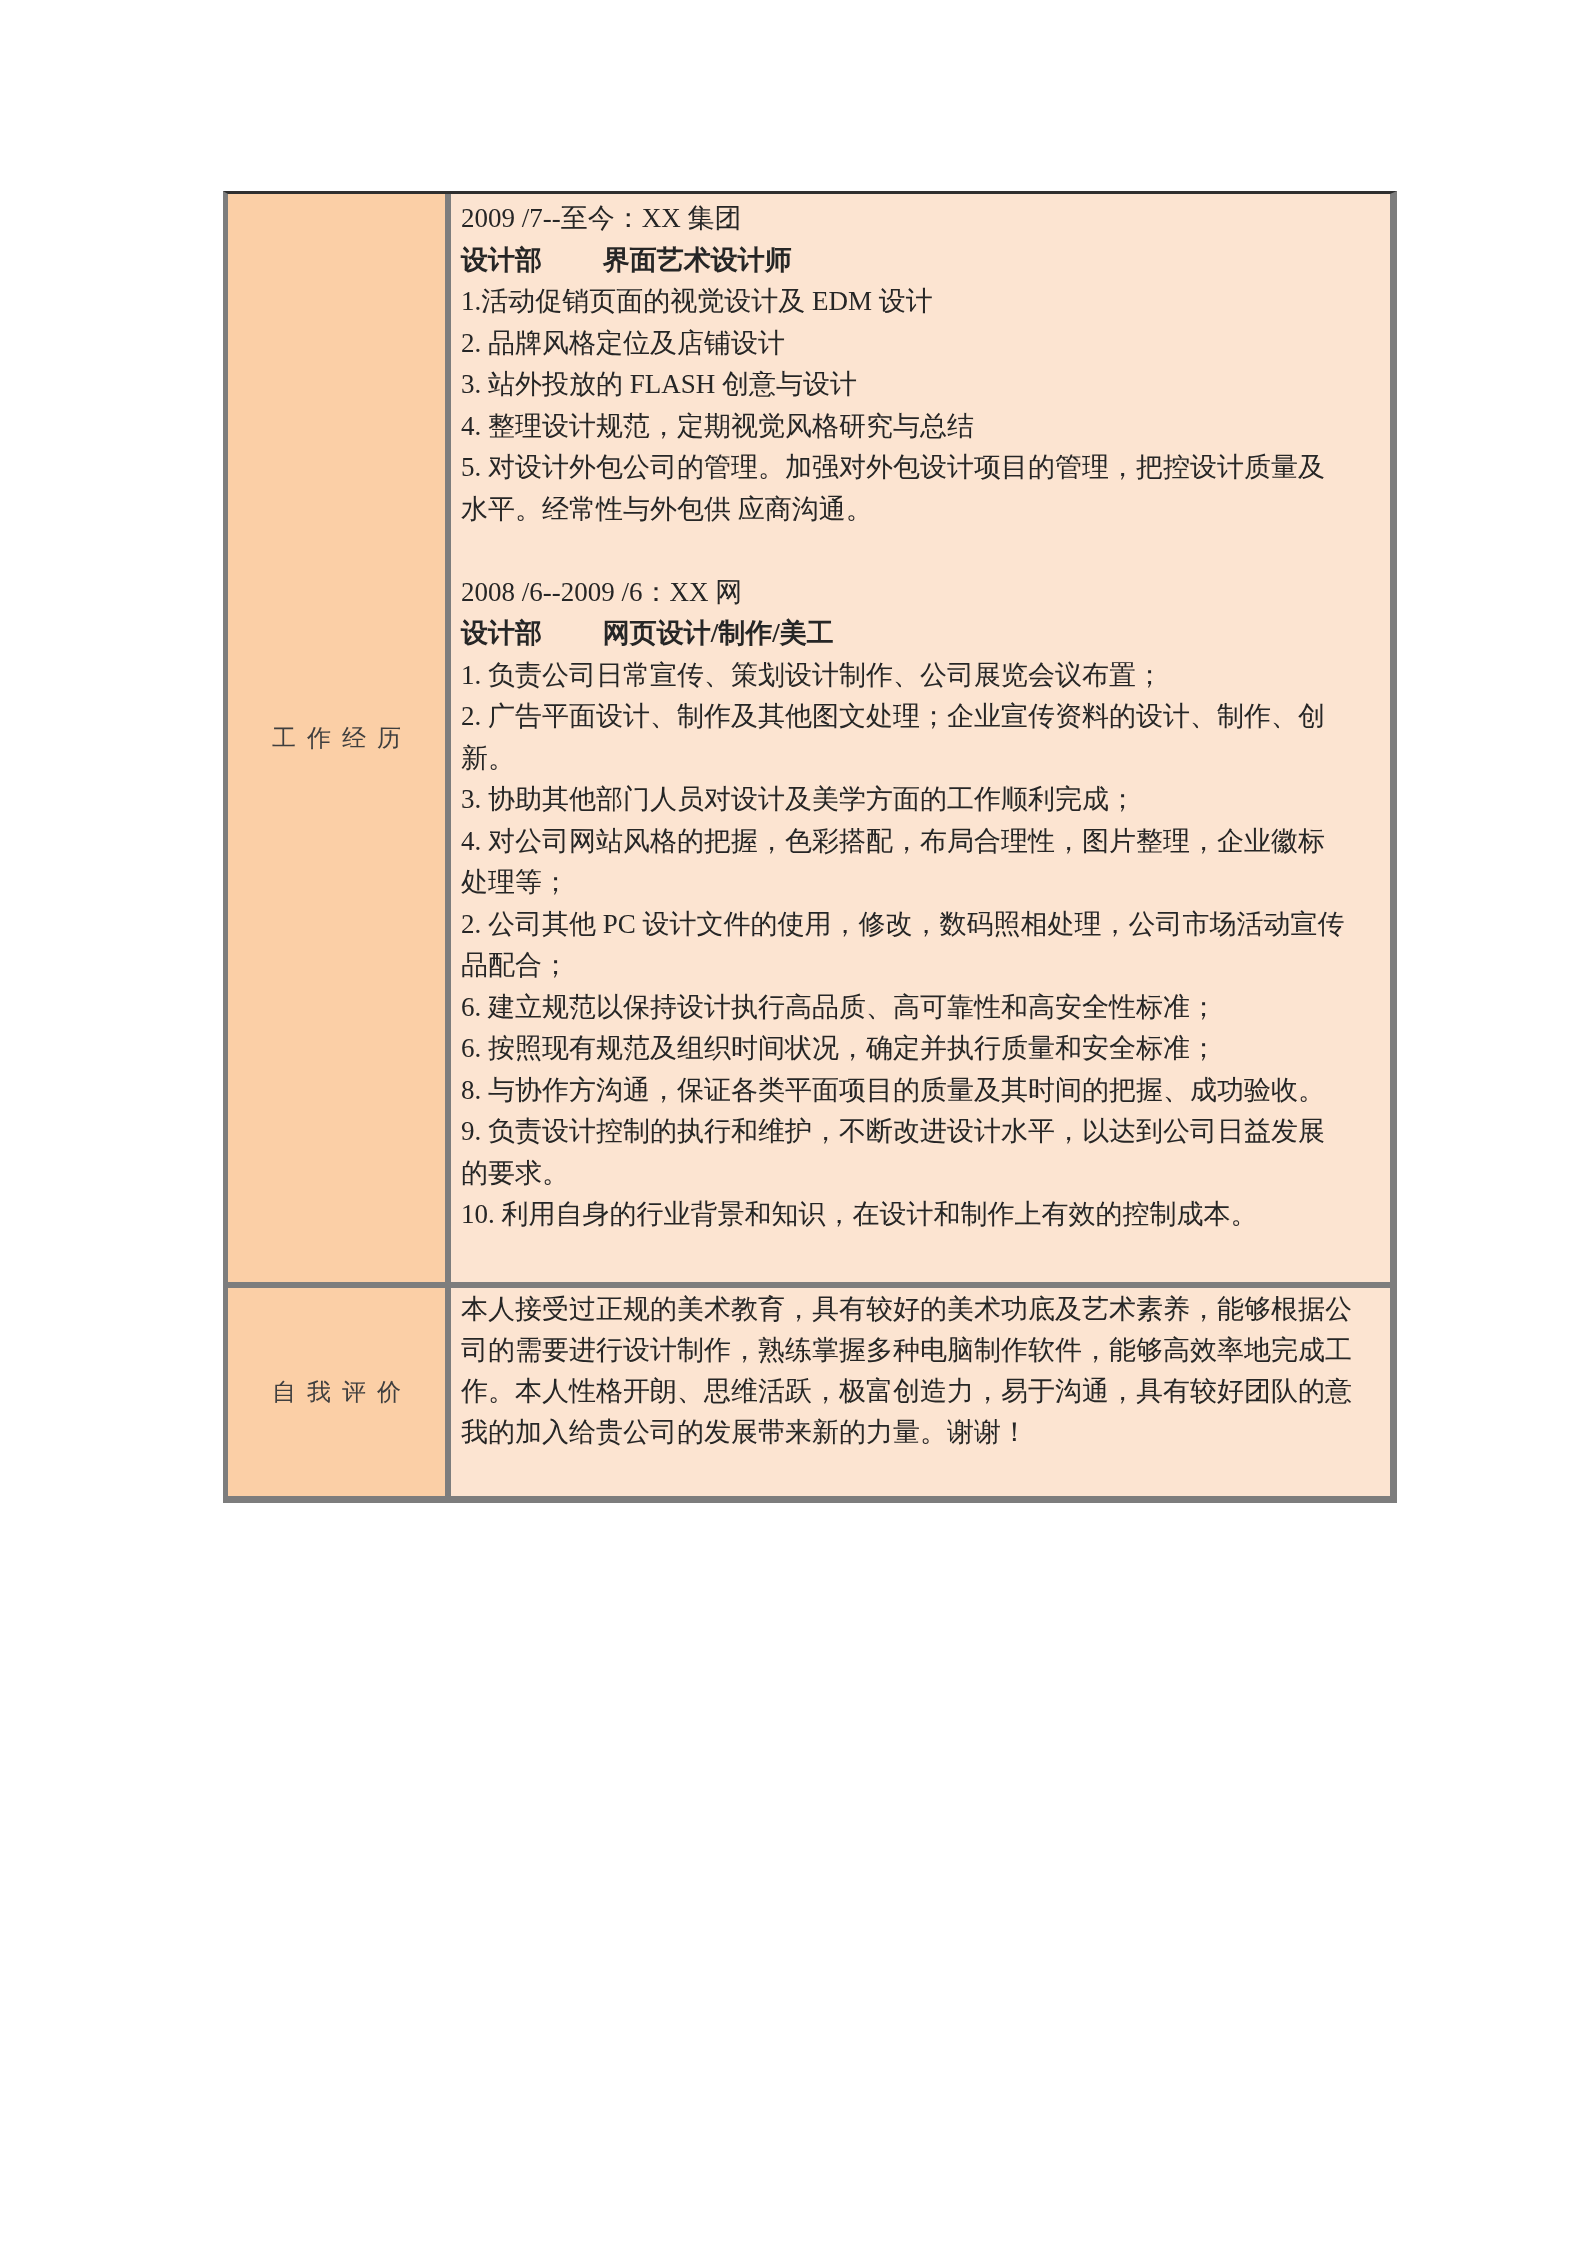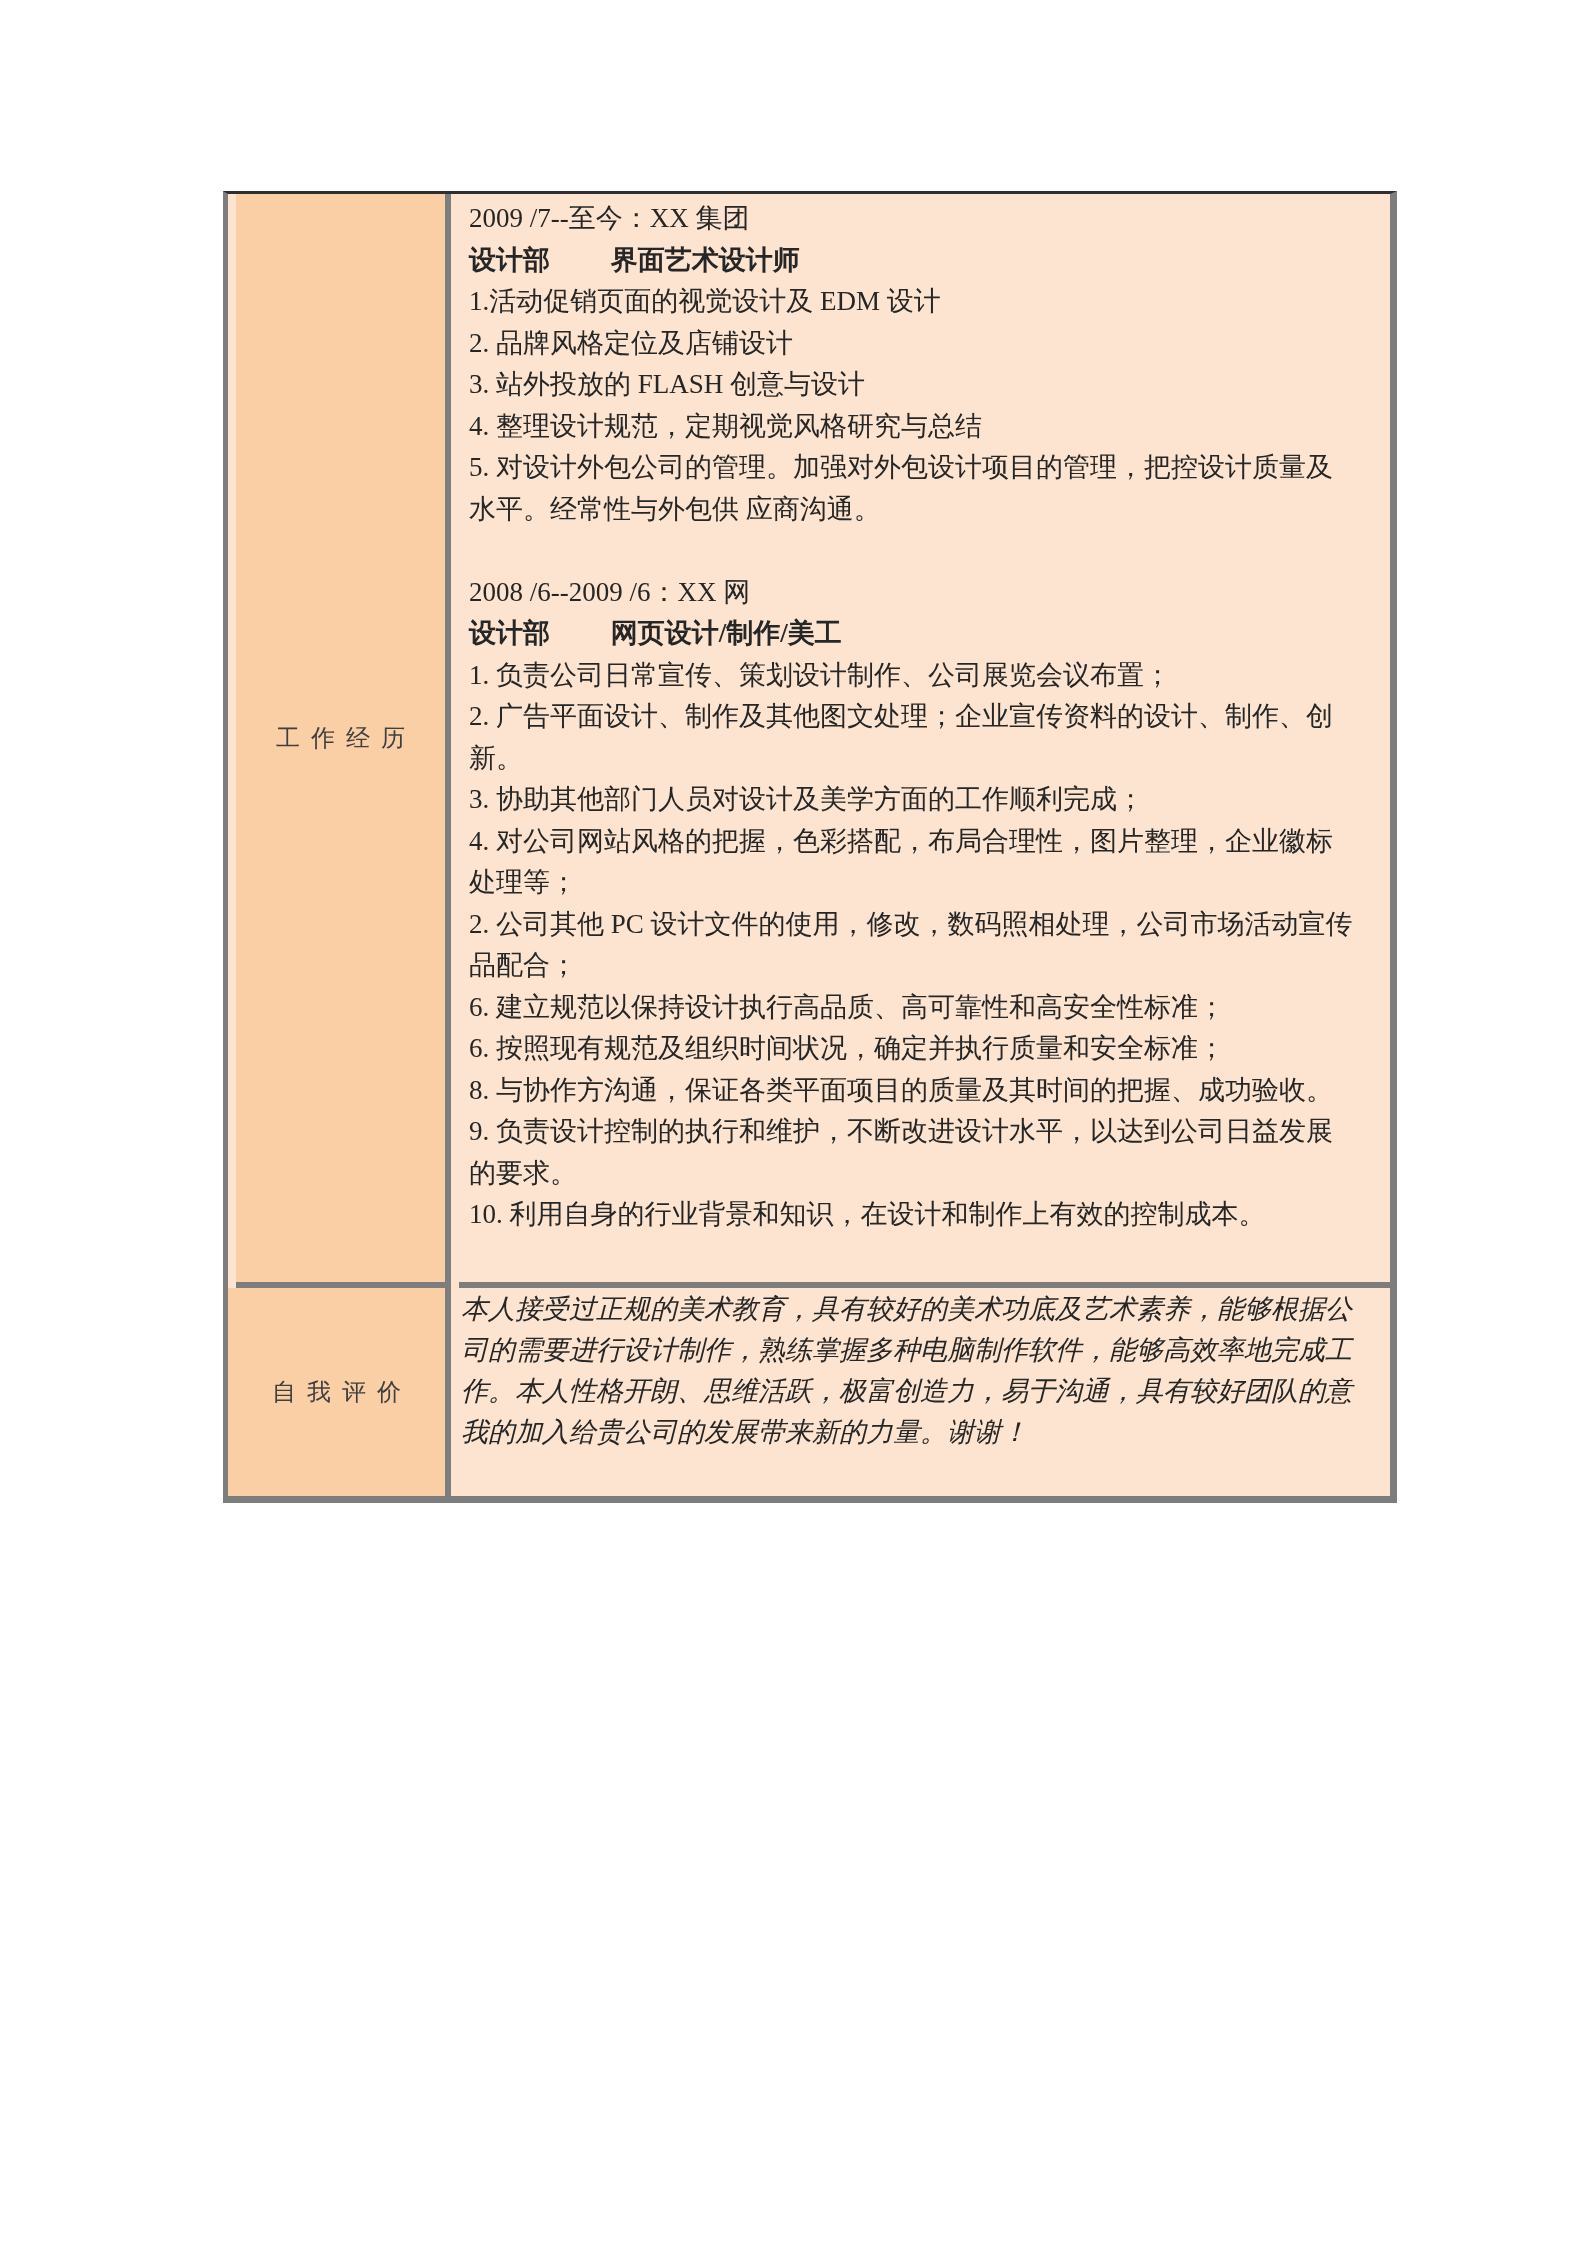--- a/index.html
+++ b/index.html
@@ -42,37 +42,35 @@
     color: var(--label-text-color, #3f3f3f);
     font-size: 24px;
   }
   .label-cell .label-text {
     letter-spacing: 11px;
     text-indent: 11px;
     white-space: nowrap;
   }
   .row-1 {
     border-bottom: 6px solid var(--border-color, #7d7d7d);
-    margin-left: 8px;
   }
   .content-cell {
     background: var(--content-bg, #fce4d1);
     color: var(--text-color, #262626);
     font-size: 27px;
     padding: 4px 6px 0 10px;
   }
   .content-cell .line {
     white-space: nowrap;
     line-height: 41.5px;
     height: 41.5px;
   }
   .content-cell.eval .line {
     line-height: 41px;
     height: 41px;
-    font-style: italic;
   }
   .content-cell.eval {
     font-family: "Liberation Sans", "DejaVu Sans", sans-serif;
     padding-top: 1px;
     font-size: 27px;
   }
   .line.bold {
     font-weight: bold;
   }
 </style>

